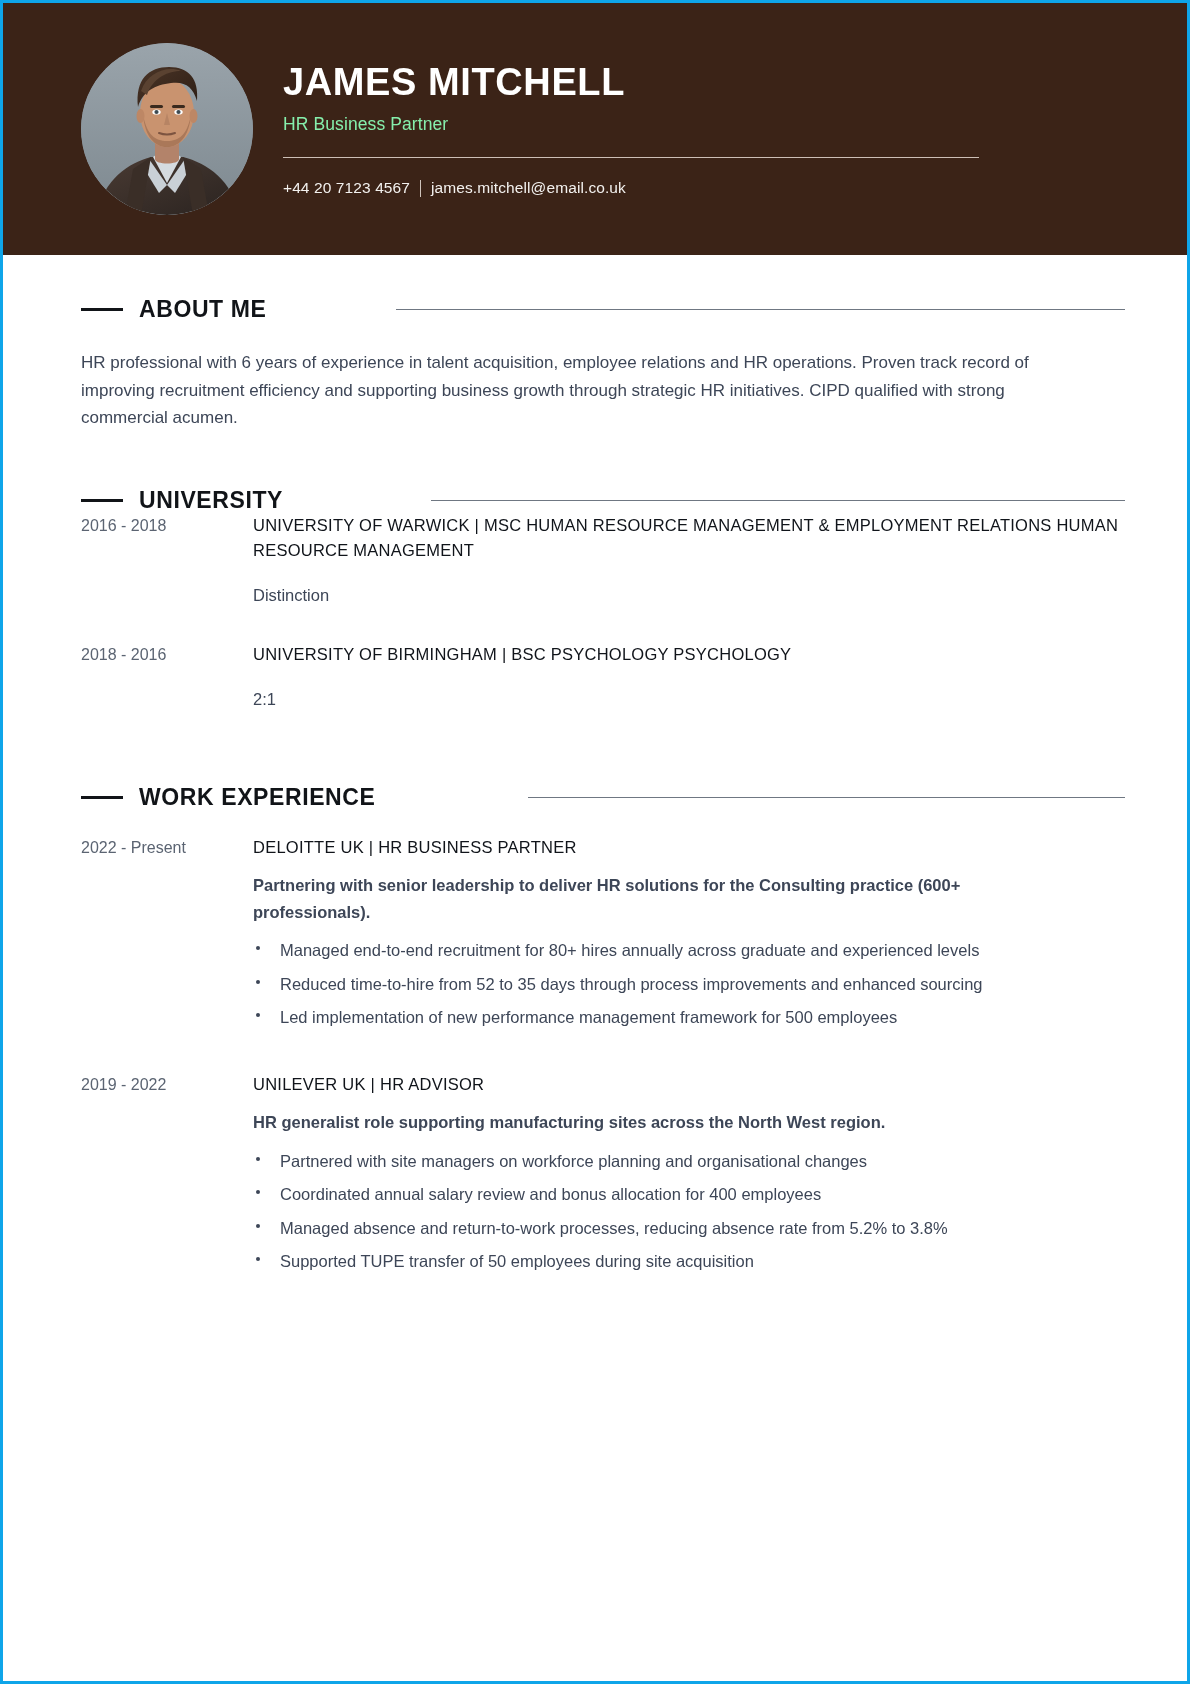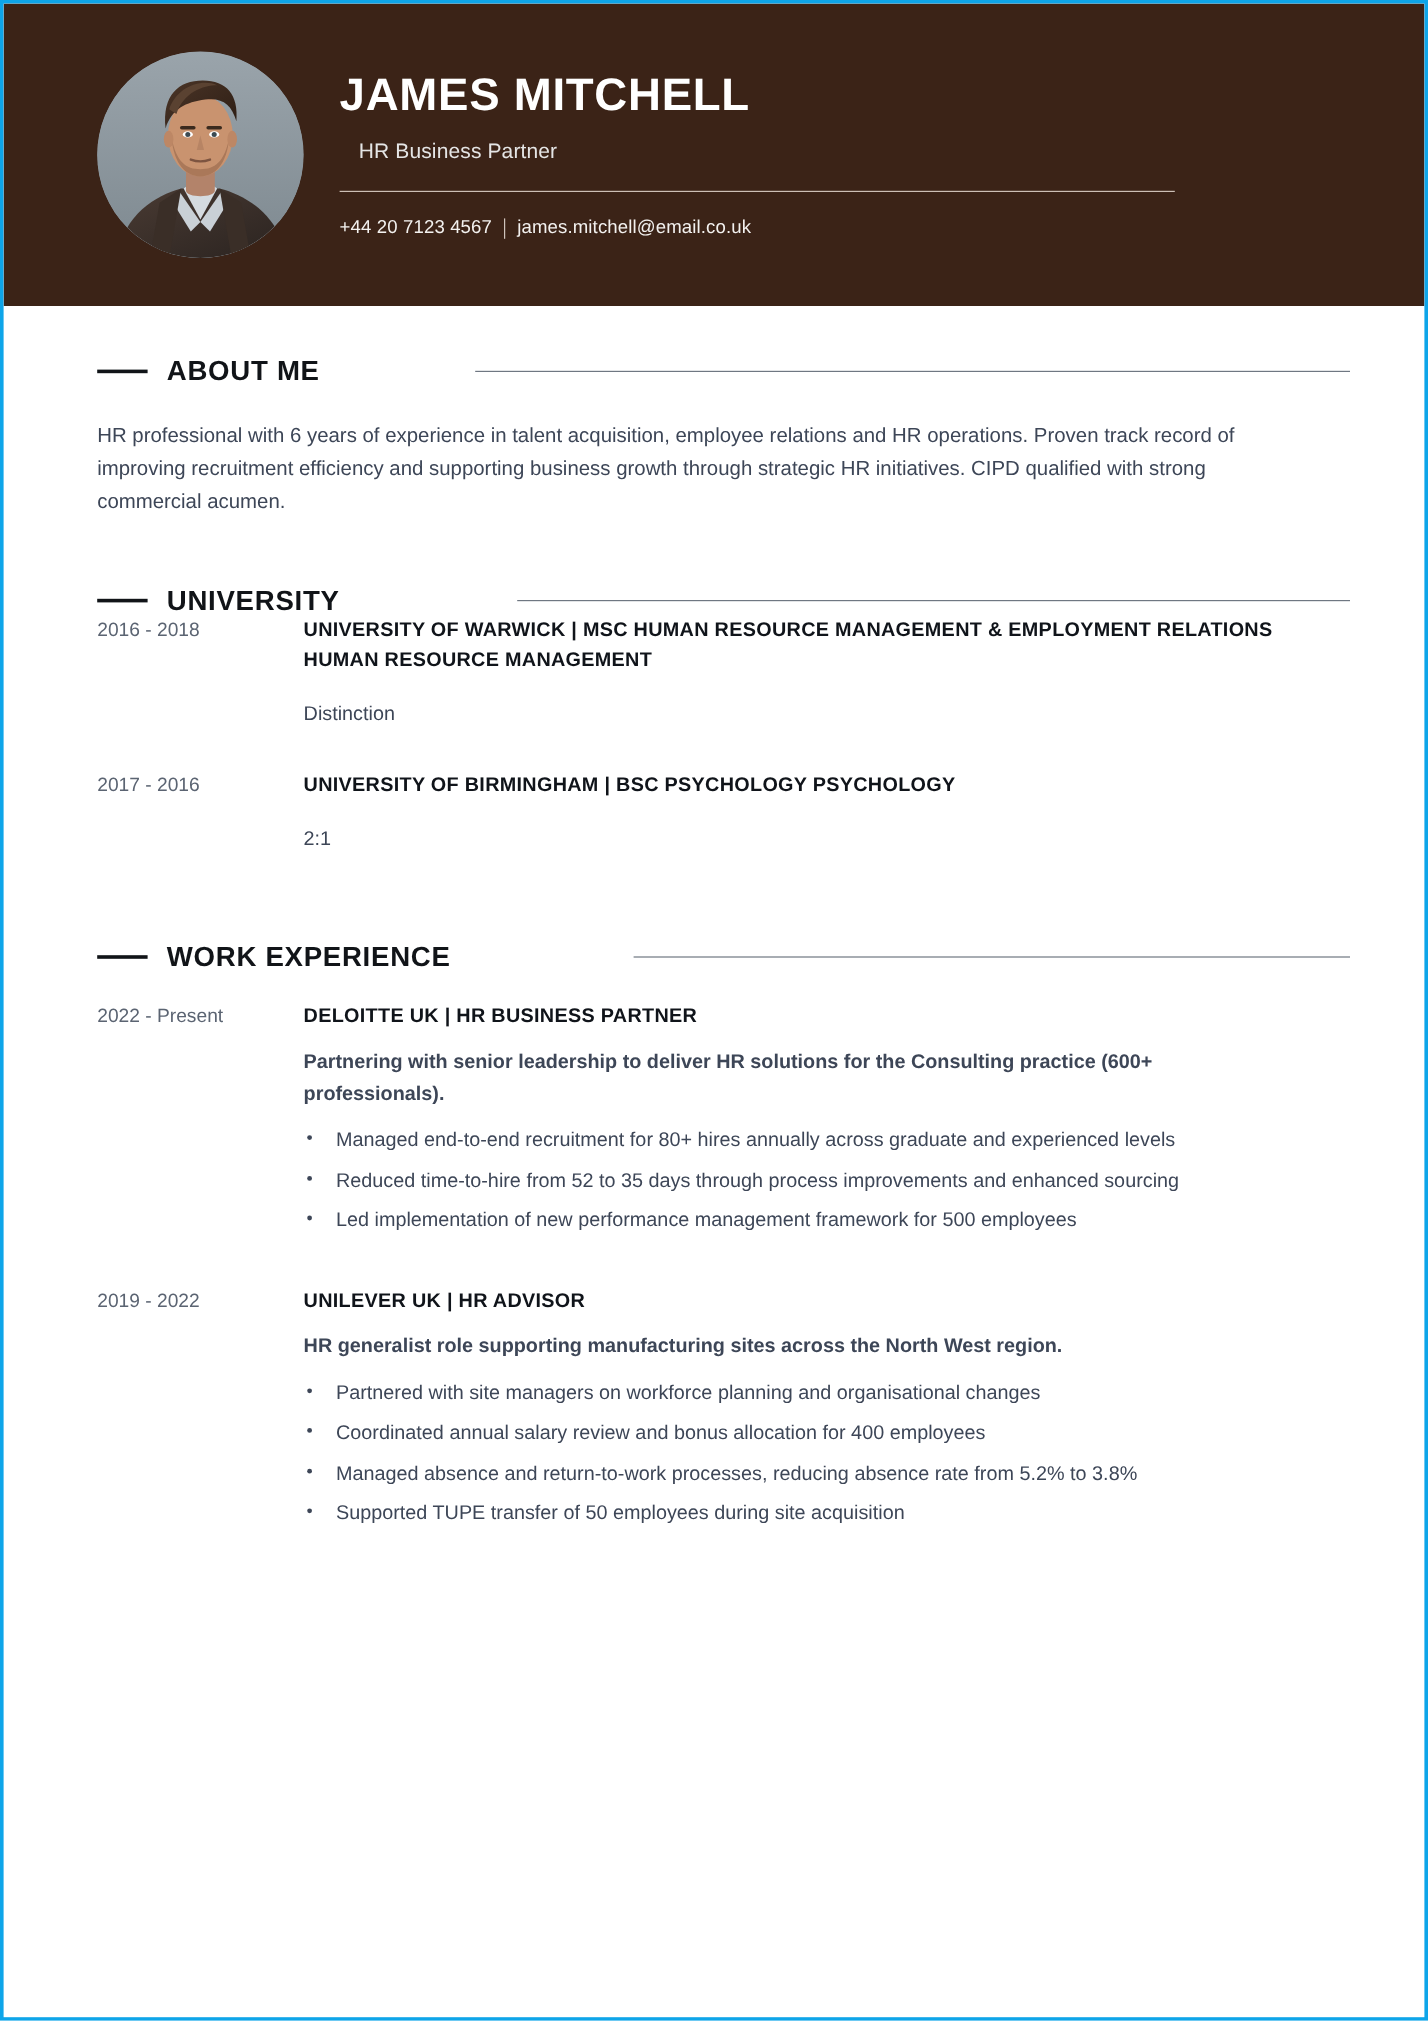--- a/index.html
+++ b/index.html
@@ -54,25 +54,25 @@
   .name {
     color: #ffffff;
     font-size: 38px;
     font-weight: bold;
     letter-spacing: 0.6px;
     line-height: 1.05;
     margin: 0 0 12px 0;
     white-space: nowrap;
   }
   .job-title {
-    color: #e5e5e5;
+    color: #86efac;
     font-size: 17.5px;
     font-weight: normal;
     letter-spacing: 0.1px;
-    margin: 16px;
+    margin: 0;
   }
   .header-rule {
     margin: 22px 0 0 0;
     height: 1px;
     background: #cdbfb6;
     width: 696px;
   }
   .contact {
     margin-top: 21px;
     color: #f3f1ef;
@@ -146,21 +146,21 @@
     min-width: 172px;
     color: #5b6472;
     font-size: 16px;
     line-height: 1.45;
     padding-top: 1px;
   }
   .entry-main { flex: 1; min-width: 0; }
 
   .entry-title {
     font-size: 16.5px;
-    font-weight: bold;
+    font-weight: normal;
     color: #10141a;
     letter-spacing: 0.25px;
     line-height: 1.52;
     margin: 0;
   }
   .entry-sub {
     margin-top: 20px;
     color: #3d4657;
     font-size: 16.5px;
     line-height: 1.5;
@@ -301,21 +301,21 @@
 
       <div class="entry edu-entry-1">
         <div class="entry-date">2016 - 2018</div>
         <div class="entry-main">
           <div class="entry-title">UNIVERSITY OF WARWICK | MSC HUMAN RESOURCE MANAGEMENT &amp; EMPLOYMENT RELATIONS HUMAN RESOURCE MANAGEMENT</div>
           <div class="entry-sub">Distinction</div>
         </div>
       </div>
 
       <div class="entry edu-entry-2">
-        <div class="entry-date">2017 - 2016</div>
+        <div class="entry-date">2018 - 2016</div>
         <div class="entry-main">
           <div class="entry-title">UNIVERSITY OF BIRMINGHAM | BSC PSYCHOLOGY PSYCHOLOGY</div>
           <div class="entry-sub">2:1</div>
         </div>
       </div>
     </div>
 
     <div class="section section-work">
       <div class="section-head">
         <span class="head-dash"></span>

